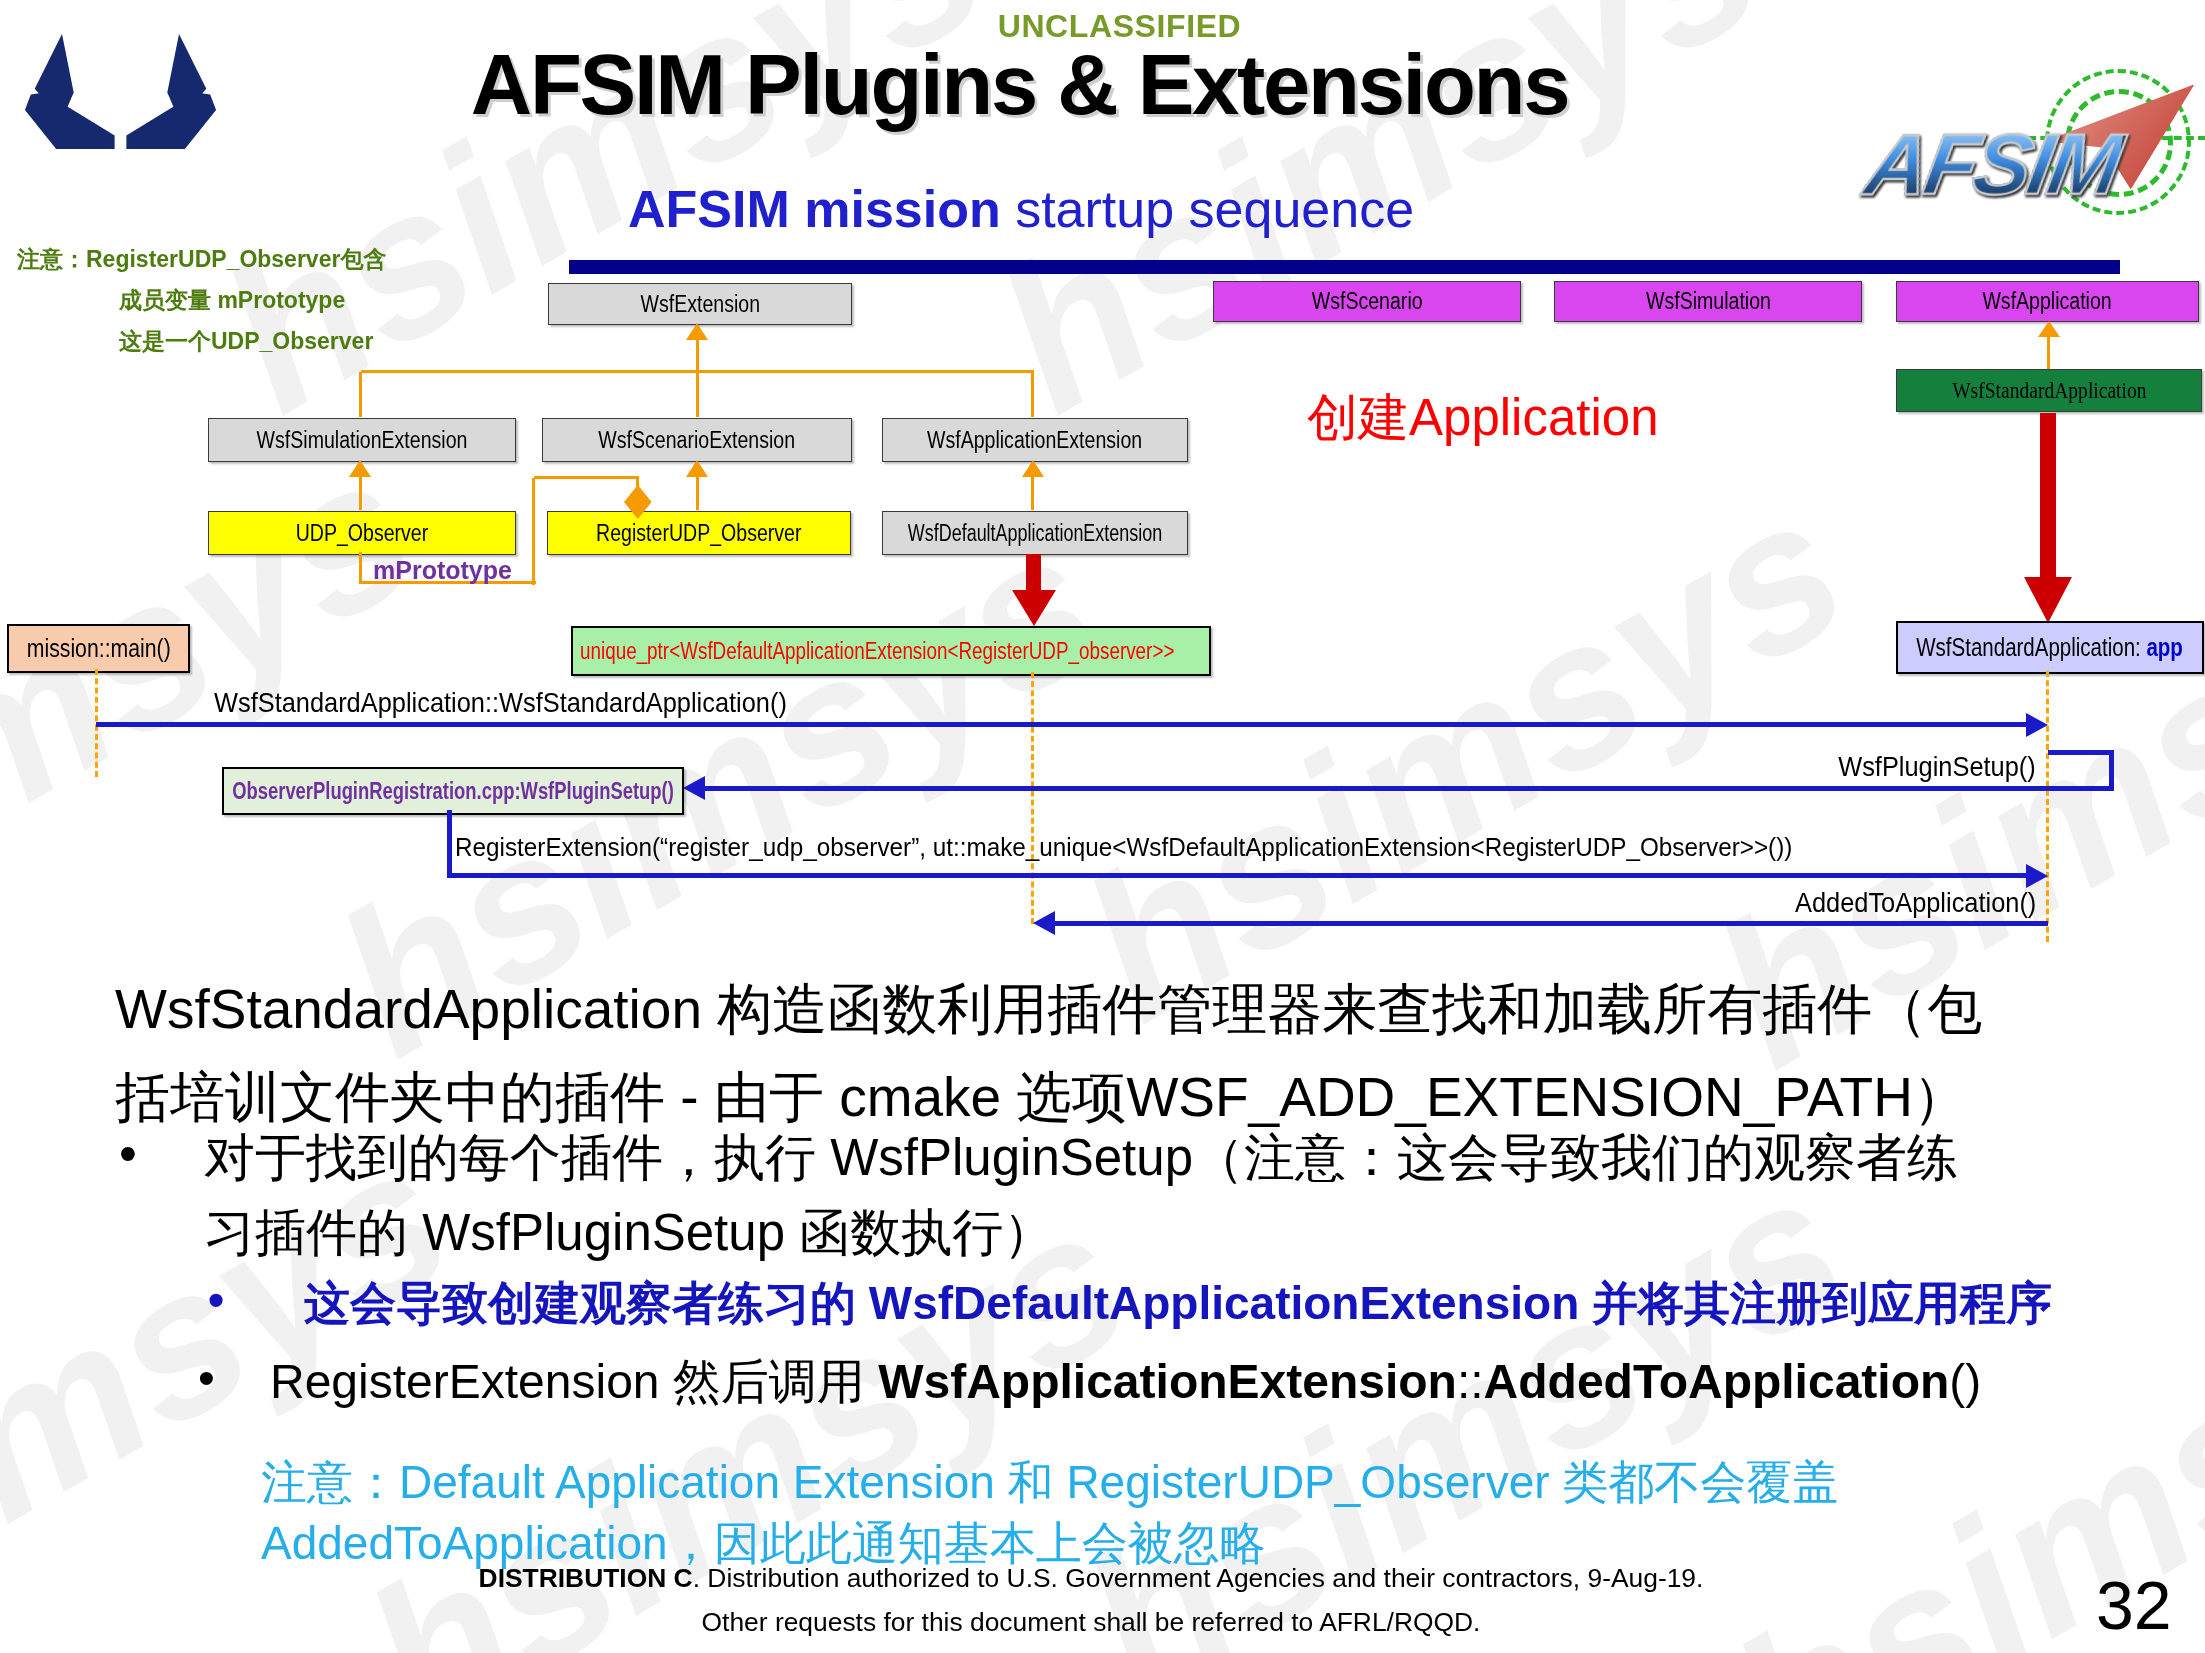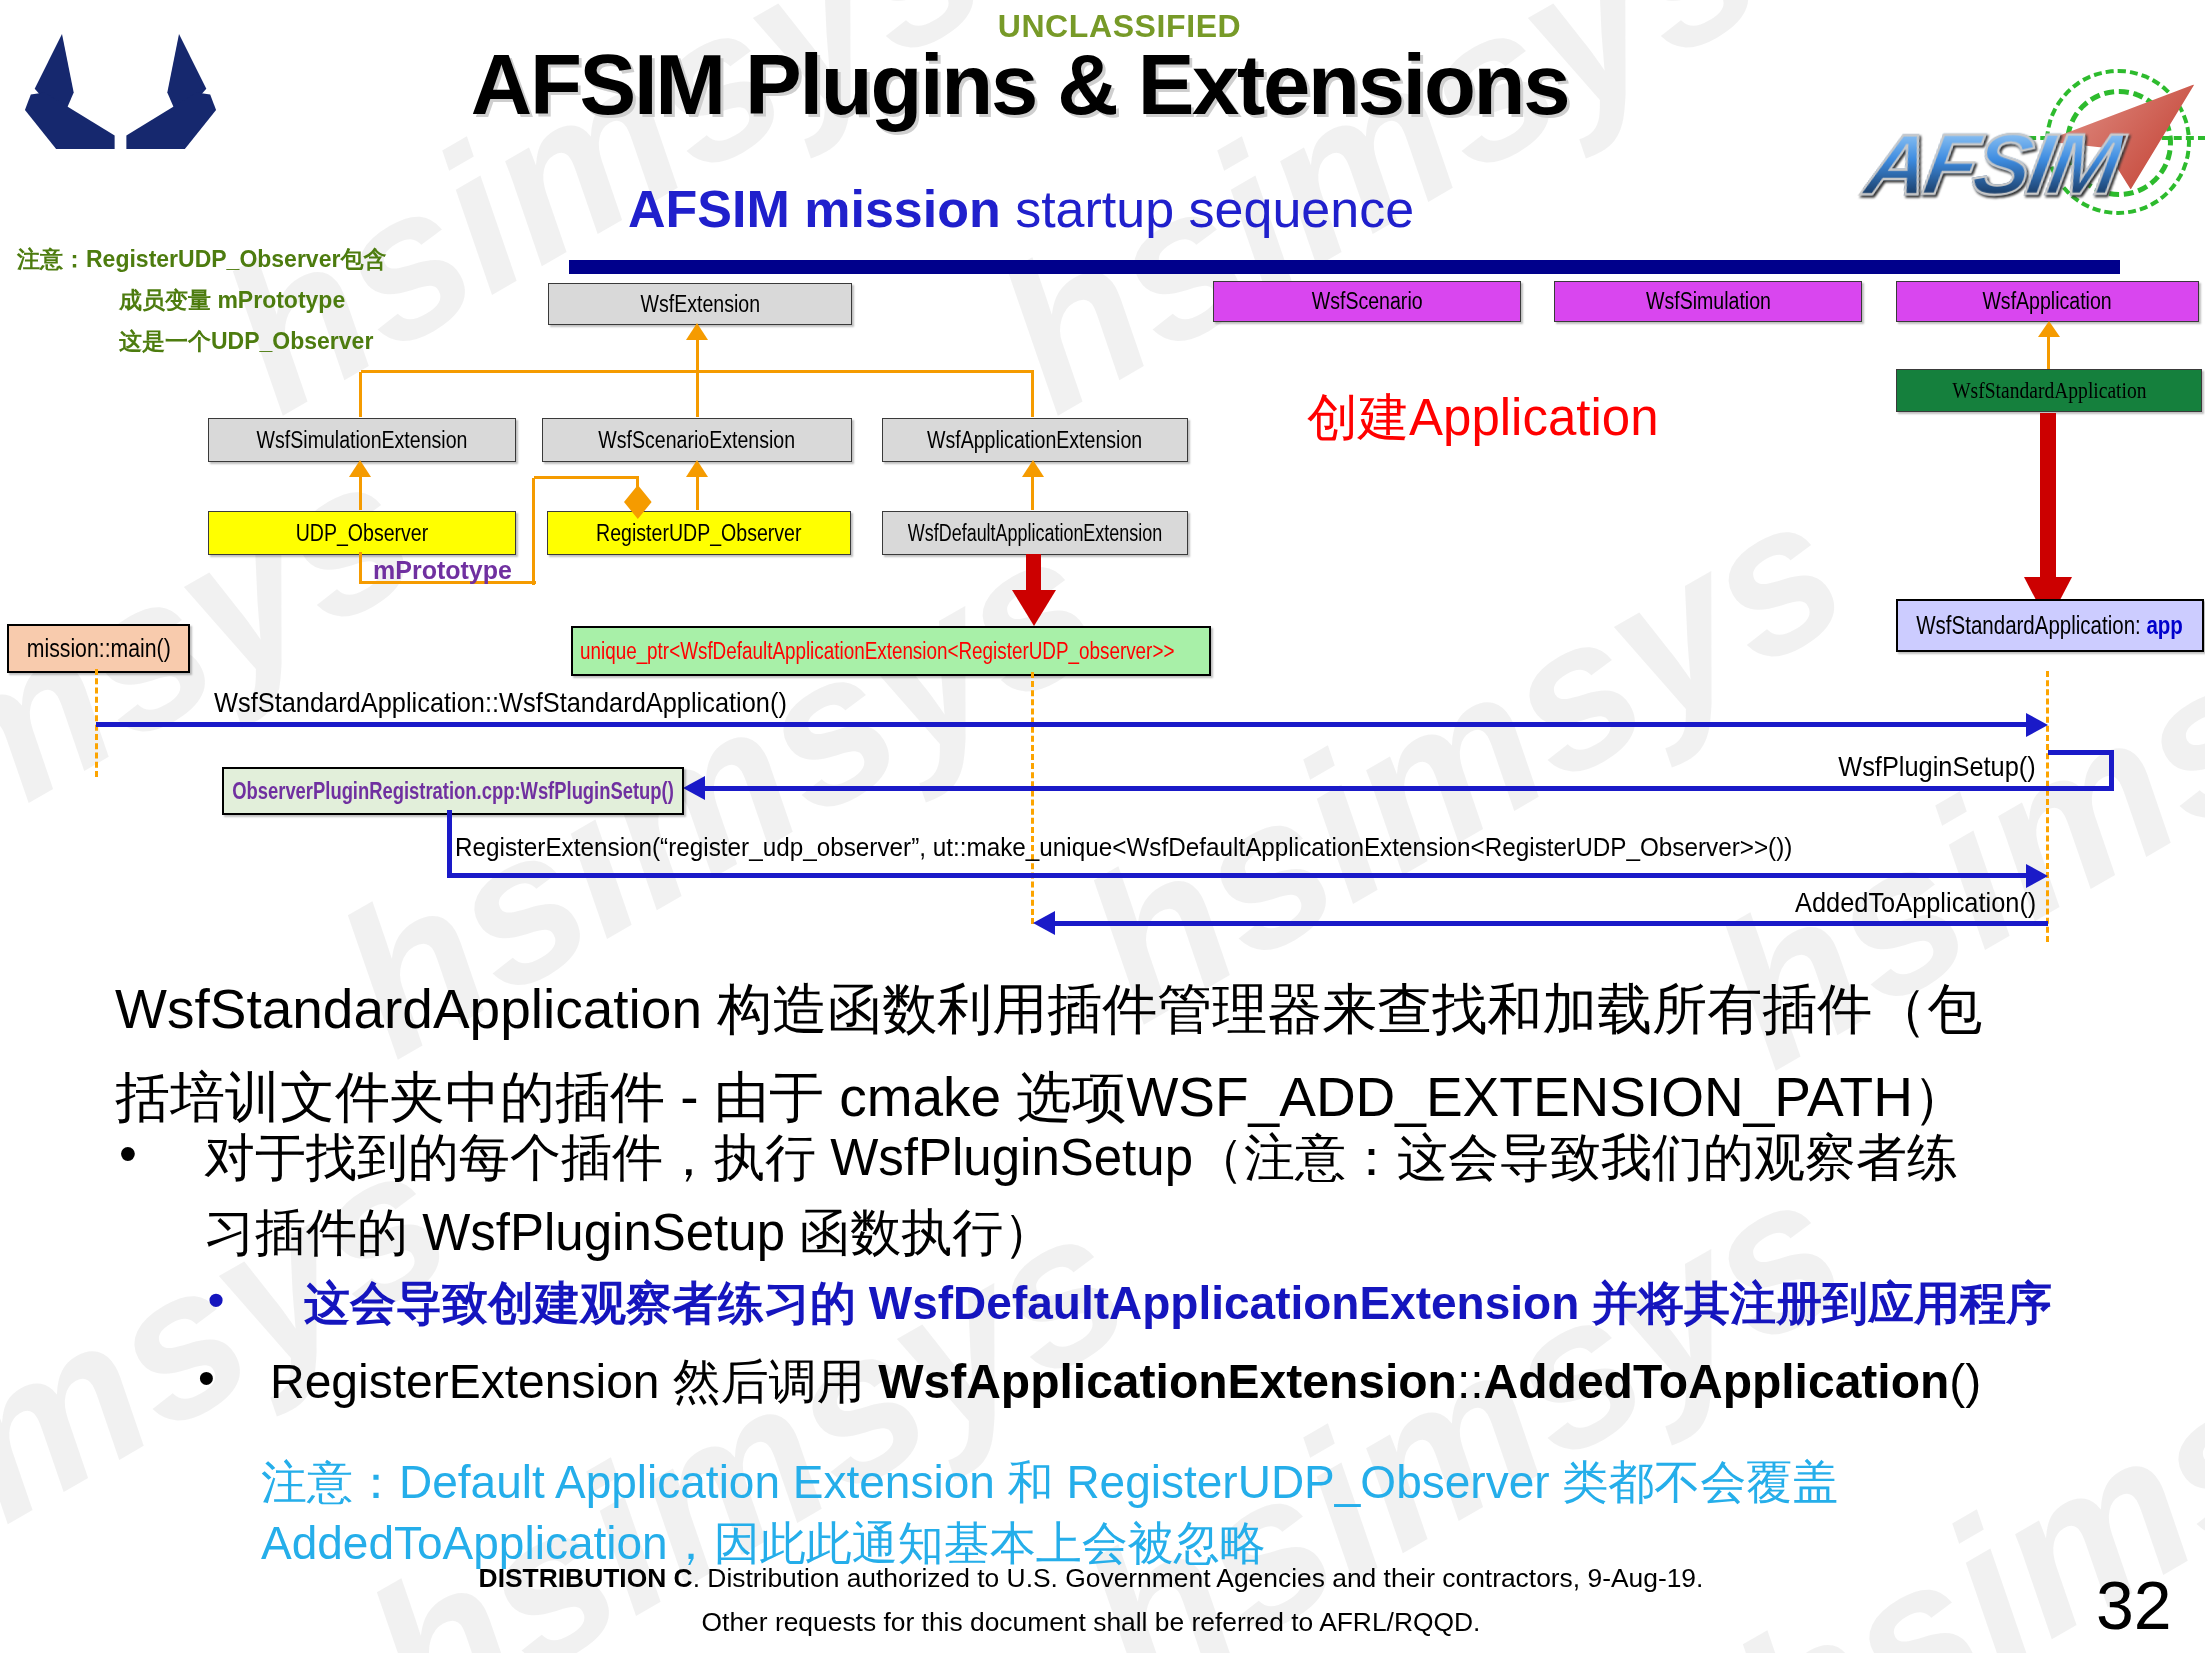--- a/index.html
+++ b/index.html
@@ -175,21 +175,21 @@
   <div class="tri" style="left:1012px;top:590px;border-left:22px solid transparent;border-right:22px solid transparent;border-top:36px solid #CC0000;"></div>
   <div class="redline" style="left:2040px;top:413px;width:16px;height:164px;"></div>
   <div class="tri" style="left:2024px;top:577px;border-left:24px solid transparent;border-right:24px solid transparent;border-top:46px solid #CC0000;"></div>
 
   <div class="cbox peach" style="left:6.9px;top:624px;width:179px;height:45px;">
     <span class="box-label" style="font-size:25px;">mission::main()</span>
     </div>
   <div class="cbox greenbox" style="left:571px;top:626px;width:636px;height:46px;justify-content:flex-start;">
     <span class="box-label" style="font-size:23px;color:#FF0000;transform:scaleX(0.82);transform-origin:left center;margin-left:6.9px;">unique_ptr&lt;WsfDefaultApplicationExtension&lt;RegisterUDP_observer&gt;&gt;</span>
     </div>
-  <div class="cbox lavender" style="left:1896px;top:599px;width:304px;height:49px;">
+  <div class="cbox lavender" style="left:1896px;top:621px;width:304px;height:49px;">
     <span class="box-label" style="font-size:25px;transform:scaleX(0.82);"><span>WsfStandardApplication: </span><span class="bold" style="color:#0000CC;">app</span></span>
     </div>
 
   <div class="olife" style="left:95px;top:669px;height:108px;"></div>
   <div class="olife" style="left:1031px;top:672px;height:252px;"></div>
   <div class="olife" style="left:2046px;top:671px;height:271px;"></div>
 
   <div class="abs msg" style="left:214px;top:687px;">WsfStandardApplication::WsfStandardApplication()</div>
   <div class="bline" style="left:96px;top:722px;width:1930px;height:5.2px;"></div>
   <div class="tri" style="left:2026px;top:713px;border-top:12px solid transparent;border-bottom:12px solid transparent;border-left:22px solid #1A1AC8;"></div>

